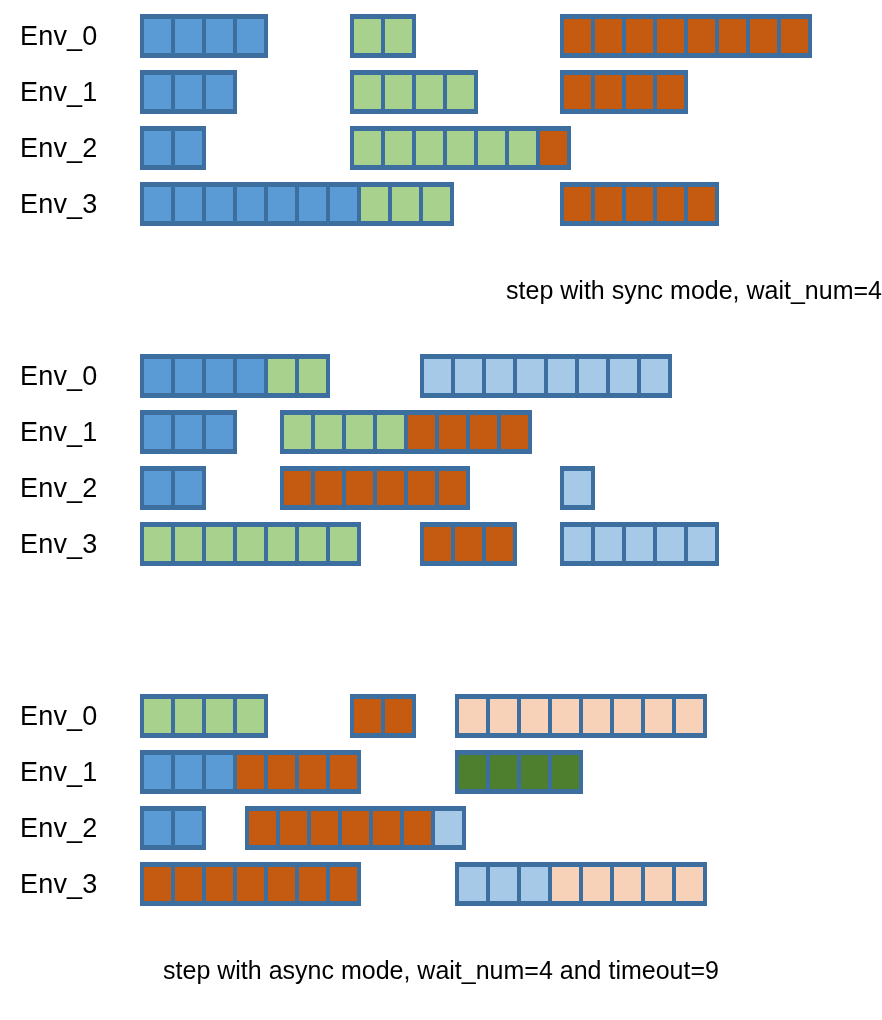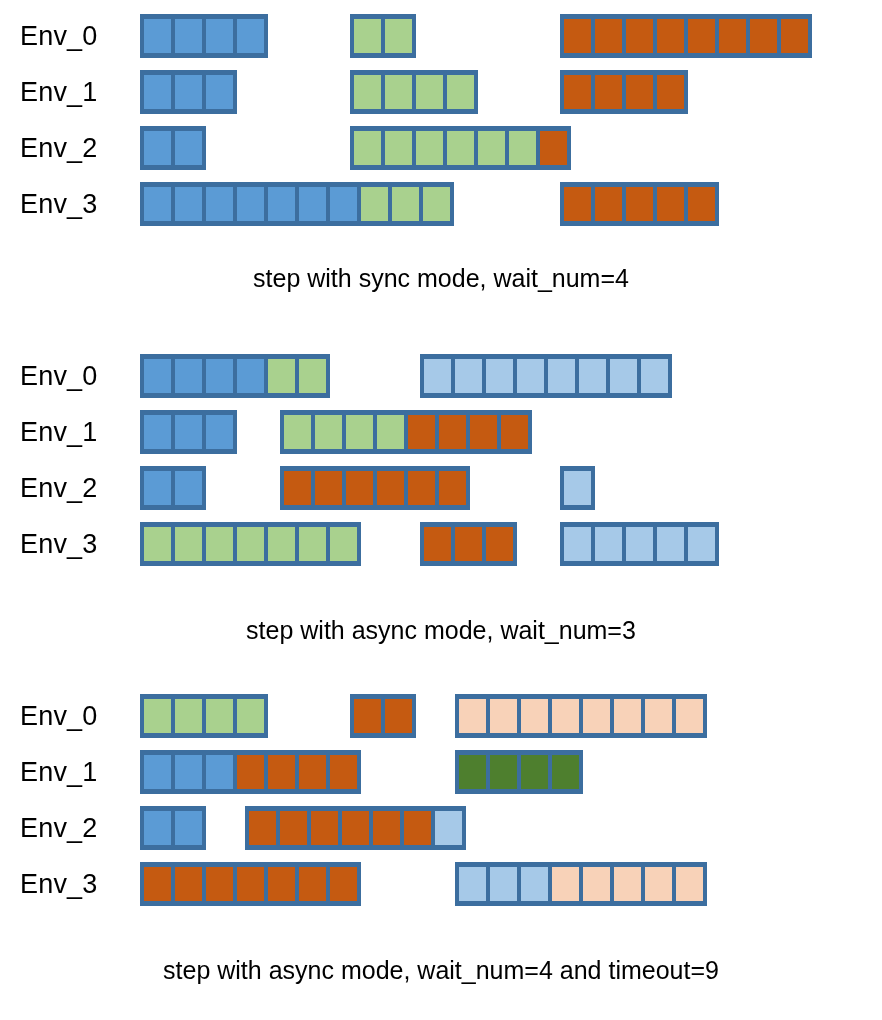--- a/index.html
+++ b/index.html
@@ -120,21 +120,21 @@
           <div class="cell" style="background: rgb(169, 209, 142);"></div>
         </div>
         <div class="block" style="left: 560px; background: rgb(60, 110, 159);">
           <div class="cell" style="background: rgb(197, 90, 17);"></div>
           <div class="cell" style="background: rgb(197, 90, 17);"></div>
           <div class="cell" style="background: rgb(197, 90, 17);"></div>
           <div class="cell" style="background: rgb(197, 90, 17);"></div>
           <div class="cell" style="background: rgb(197, 90, 17);"></div>
         </div>
       </div>
-      <div class="caption" style="top: 256px;">step with sync mode, wait_num=4</div>
+      <div class="caption" style="top: 268px; text-align: right;">step with sync mode, wait_num=4</div>
     </div>
     <div class="section" style="top: 348px;">
       <div class="row">
         <div class="row-label">Env_0</div>
         <div class="block" style="left: 140px; background: rgb(60, 110, 159);">
           <div class="cell" style="background: rgb(91, 155, 213);"></div>
           <div class="cell" style="background: rgb(91, 155, 213);"></div>
           <div class="cell" style="background: rgb(91, 155, 213);"></div>
           <div class="cell" style="background: rgb(91, 155, 213);"></div>
           <div class="cell" style="background: rgb(169, 209, 142);"></div>
@@ -204,21 +204,20 @@
           <div class="cell" style="background: rgb(197, 90, 17);"></div>
         </div>
         <div class="block" style="left: 560px; background: rgb(60, 110, 159);">
           <div class="cell" style="background: rgb(166, 201, 232);"></div>
           <div class="cell" style="background: rgb(166, 201, 232);"></div>
           <div class="cell" style="background: rgb(166, 201, 232);"></div>
           <div class="cell" style="background: rgb(166, 201, 232);"></div>
           <div class="cell" style="background: rgb(166, 201, 232);"></div>
         </div>
       </div>
-      <div class="caption" style="top: 268px;">step with async mode, wait_num=3</div>
     </div>
     <div class="section" style="top: 688px;">
       <div class="row">
         <div class="row-label">Env_0</div>
         <div class="block" style="left: 140px; background: rgb(60, 110, 159);">
           <div class="cell" style="background: rgb(169, 209, 142);"></div>
           <div class="cell" style="background: rgb(169, 209, 142);"></div>
           <div class="cell" style="background: rgb(169, 209, 142);"></div>
           <div class="cell" style="background: rgb(169, 209, 142);"></div>
         </div>

